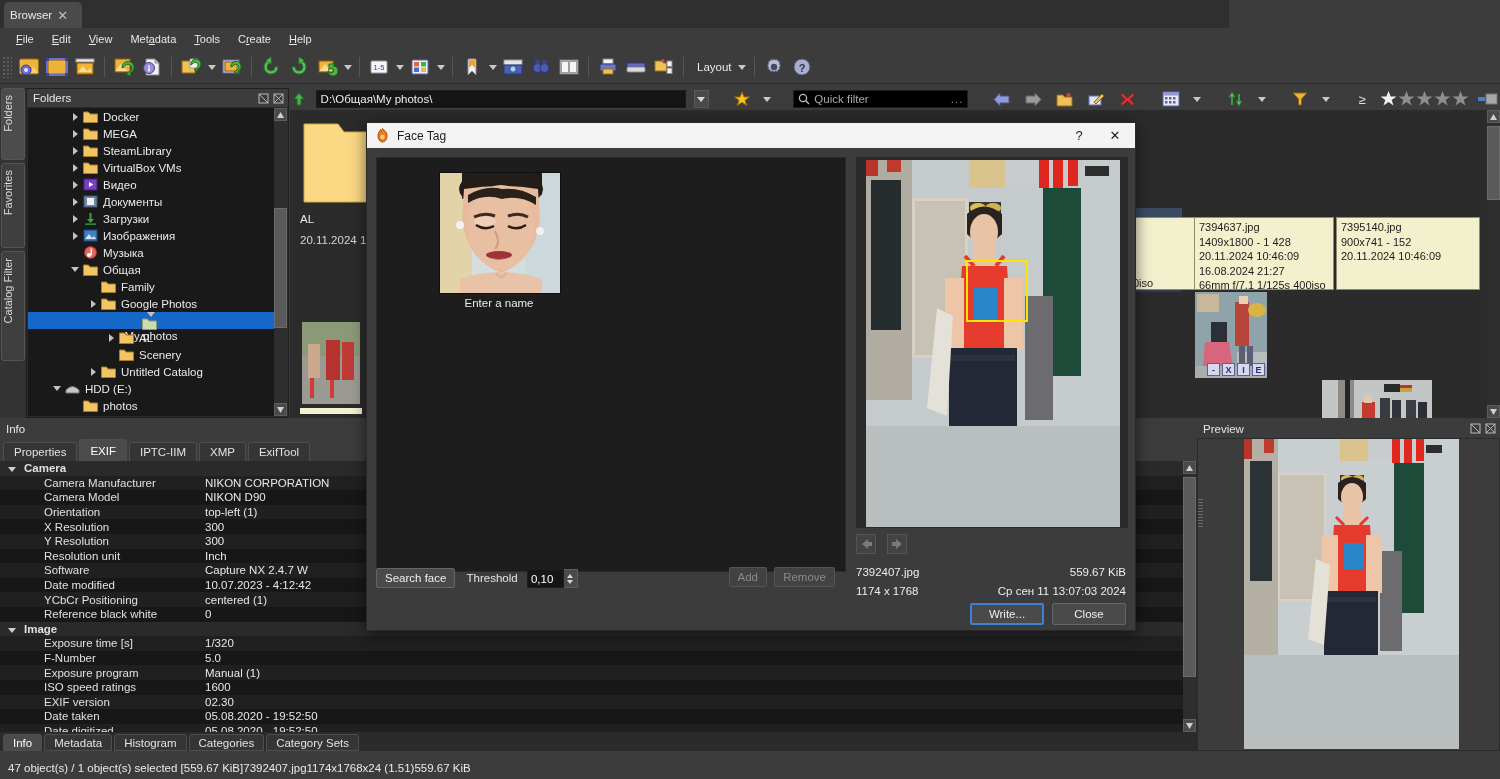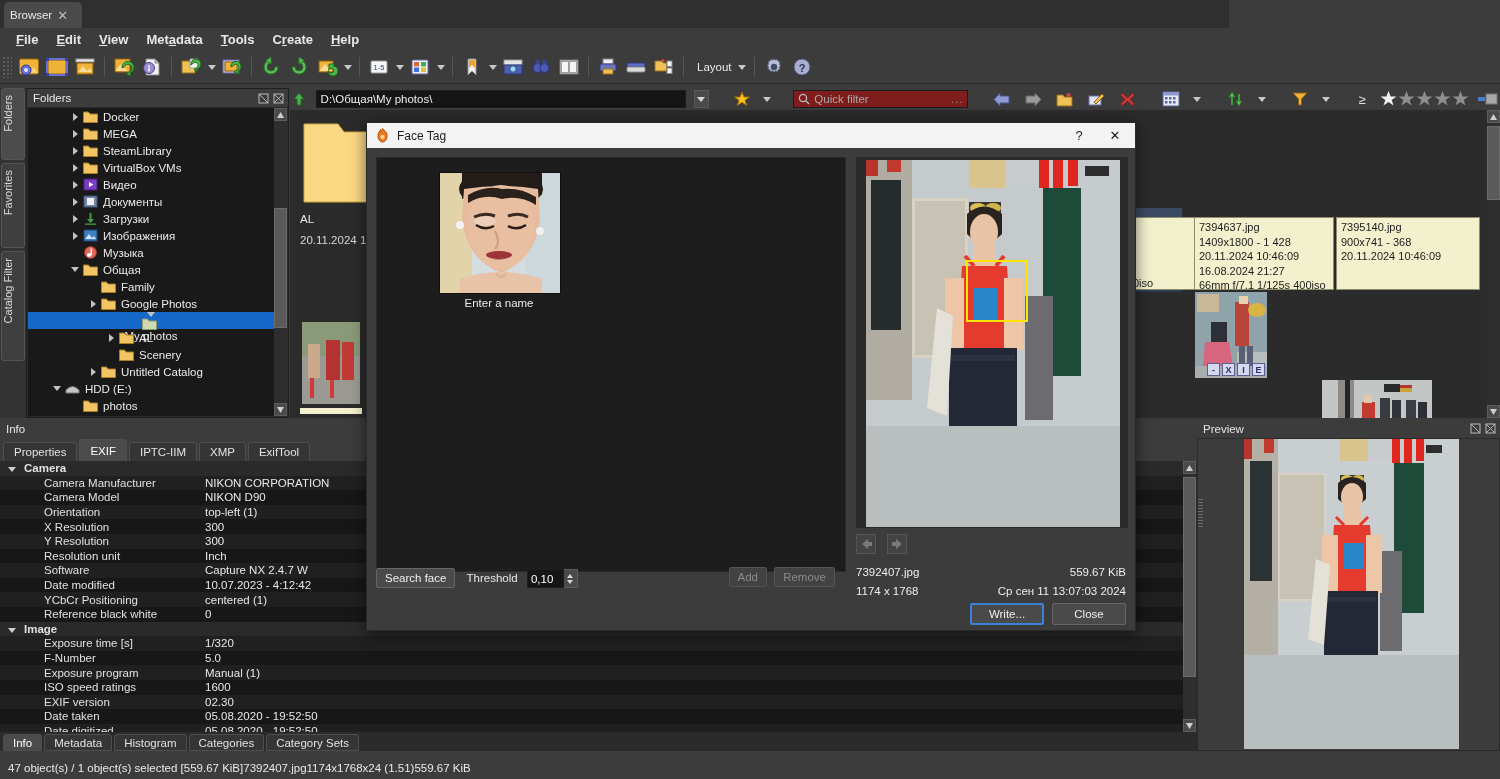--- a/index.html
+++ b/index.html
@@ -19,21 +19,21 @@
     position:absolute; left:4px; top:2px; height:26px; width:78px;
     background:#4a4a4a; border-top-left-radius:5px; border-top-right-radius:5px;
     display:flex; align-items:center; padding:0 6px; gap:5px;
   }
   .win-tab .lbl { font-size:11.5px; color:#e9e9e9; }
   .win-tab .xc { color:#bdbdbd; font-size:13px; line-height:1; }
 
   
   .menubar { position:absolute; left:0; top:28px; width:1500px; height:22px; background:#3c3c3c;
              display:flex; align-items:center; padding-left:8px; gap:2px; }
-  .menubar .mi { padding:2px 8px; font-size:13px; color:#e8e8e8;font-weight:bold; }
+  .menubar .mi { padding:2px 8px; font-size:11px; color:#e8e8e8; }
   .menubar .mi u { text-decoration:underline; }
 
   
   .toolbar { position:absolute; left:0; top:51px; width:1500px; height:33px;
              background:#3c3c3c; border-bottom:1px solid #2c2c2c;
              display:flex; align-items:center; gap:0px; padding-left:2px; }
   .grip { width:10px; height:22px; margin-right:3px;
           background-image:radial-gradient(#6a6a6a 1px, transparent 1px);
           background-size:4px 4px; opacity:.75; }
   .tb { width:28px; height:28px; display:flex; align-items:center; justify-content:center; position:relative; }
@@ -74,21 +74,21 @@
 
   
   .browser { position:absolute; left:290px; top:88px; right:0; height:330px; background:#2b2b2b; }
   .addr { position:absolute; left:0; top:0; right:0; height:22px; background:#3c3c3c;
           display:flex; align-items:center; gap:8px; }
   .addr .upbtn { width:18px;height:20px;display:flex;align-items:center;justify-content:center; }
   .addr .path { flex:0 0 370px; height:18px; background:#151515; border:1px solid #1d1d1d;
                 display:flex; align-items:center; padding:0 4px; font-size:11.5px; color:#ededed; }
   .addr .pcaret { width:16px;height:18px;background:#4a4a4a;border:1px solid #5a5a5a;
                   display:flex;align-items:center;justify-content:center; }
-  .addr .qf { flex:0 0 175px; height:18px; background:#7f1d1d; border:1px solid #1d1d1d;
+  .addr .qf { flex:0 0 175px; height:18px; background:#000000; border:1px solid #1d1d1d;
               display:flex; align-items:center; gap:4px; padding:0 4px; font-size:11.5px; color:#a8a8a8; }
   .addr .qf .dots { margin-left:auto; color:#8e8e8e; letter-spacing:1px; }
   .stars { display:flex; align-items:center; gap:1px; }
 
   .thumbgrid { position:absolute; left:0; top:22px; right:13px; bottom:0; background:#2b2b2b; overflow:hidden; }
   .cell { position:absolute; }
   .tcap { background:#f2f0cd; color:#1c1c1c; font-size:11px; line-height:14.5px; padding:2px 4px;
           border:1px solid #8d8d6a; }
   .badges { position:absolute; right:2px; bottom:2px; display:flex; gap:2px; }
   .badge { width:13px;height:13px; background:#d5d8ef; border:1px solid #5a5f93; color:#2b2f66;
@@ -869,21 +869,21 @@
       </div>
       <div class="cell tcap" style="left:904px; top:107px; width:140px; height:73px;">
         <div>7394637.jpg</div>
         <div>1409x1800 - 1 428</div>
         <div>20.11.2024 10:46:09</div>
         <div>16.08.2024 21:27</div>
         <div>66mm f/7.1 1/125s 400iso</div>
       </div>
       <div class="cell tcap" style="left:1046px; top:107px; width:144px; height:73px;">
         <div>7395140.jpg</div>
-        <div>900x741 - 368</div>
+        <div>900x741 - 152</div>
         <div>20.11.2024 10:46:09</div>
       </div>
 
     </div>
     <div class="vscroll" style="right:0; top:22px; bottom:0;">
       <div class="vs-up">
         <svg width="7" height="6" viewBox="0 0 7 6">
             <path d="M3.5 0 L7 6 L0 6 Z" fill="#d0d0d0"></path>
           </svg>
       </div>

